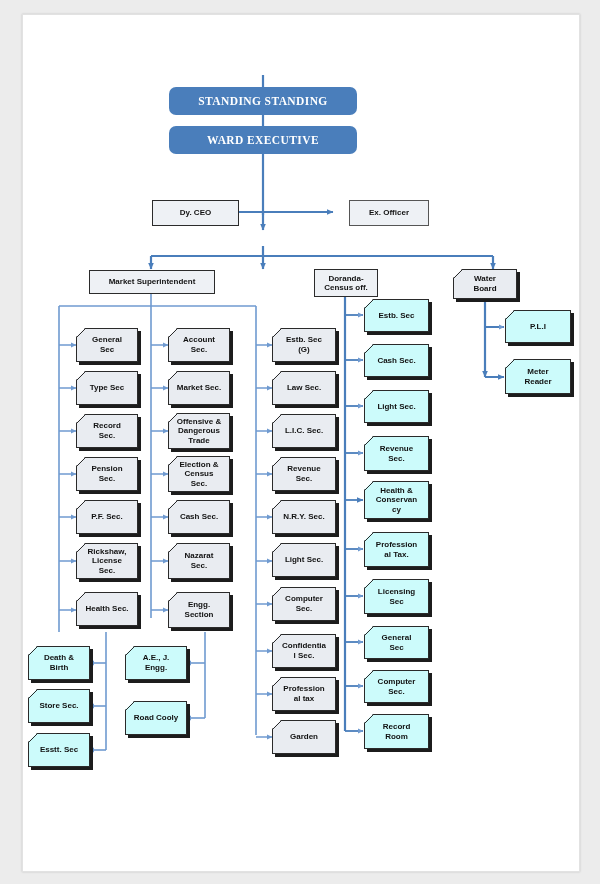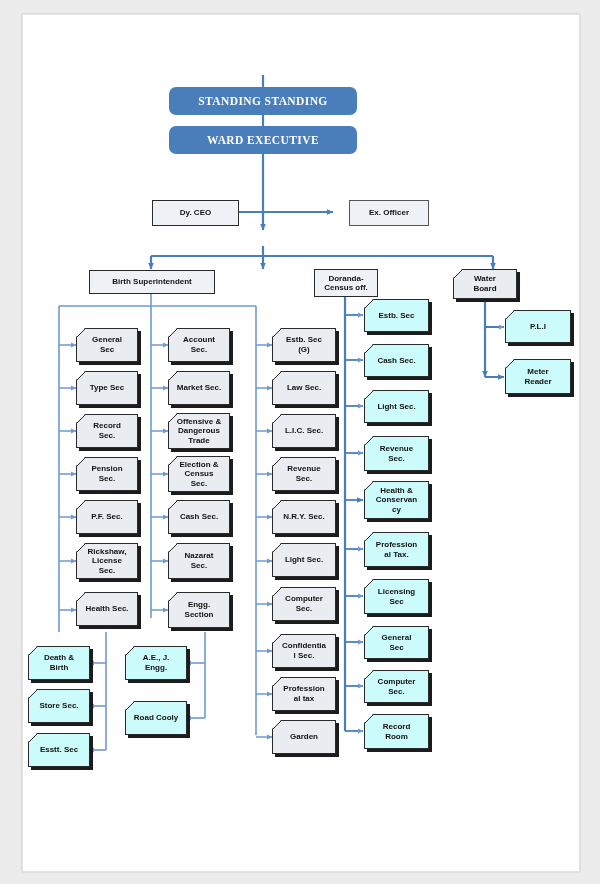--- a/index.html
+++ b/index.html
@@ -215,21 +215,21 @@
         <path d="M322,716 L340,716" marker-end="url(#arS)"></path>
       </g>
     </svg>
 
     <div class="bluebar" style="left:146px;top:72px;width:188px;height:28px;">STANDING STANDING</div>
     <div class="bluebar" style="left:146px;top:111px;width:188px;height:28px;">WARD EXECUTIVE</div>
 
     <div class="plain" style="left:129px;top:185px;width:85px;height:24px;">Dy. CEO</div>
     <div class="plain thin" style="left:282px;top:185px;width:78px;height:24px;margin-left:44px;">Ex. Officer</div>
 
-    <div class="plain" style="left:66px;top:255px;width:124px;height:22px;">Birth Superintendent</div>
+    <div class="plain" style="left:66px;top:255px;width:124px;height:22px;">Market Superintendent</div>
 
     <div class="plain" style="left:291px;top:254px;width:62px;height:26px;white-space:pre;">Doranda-
 Census off.</div>
 
     <div class="nbox grey" style="left:430px;top:254px;width:64px;height:30px;">
       <div class="shadow"></div>
         <div class="inner">
           <span class="txt" style="white-space:pre;">Water
 Board</span>
         </div>

